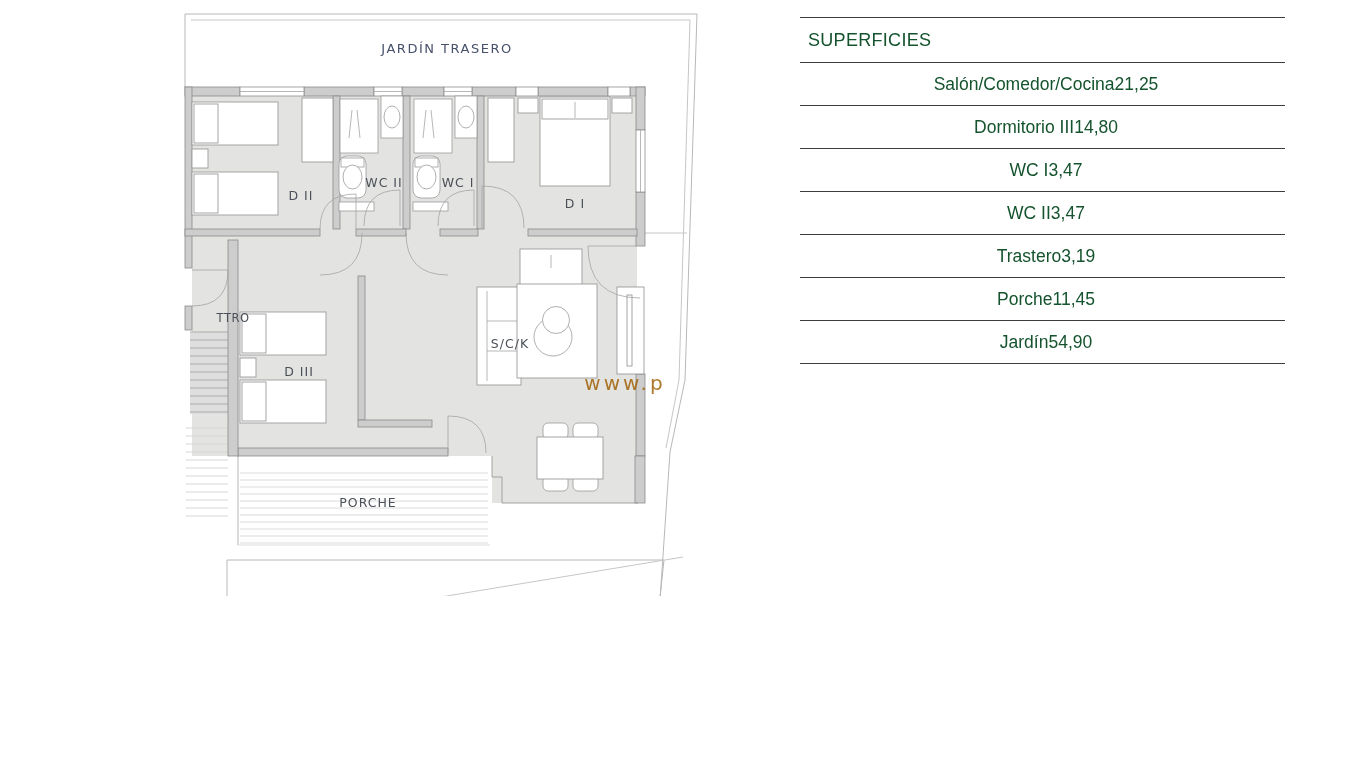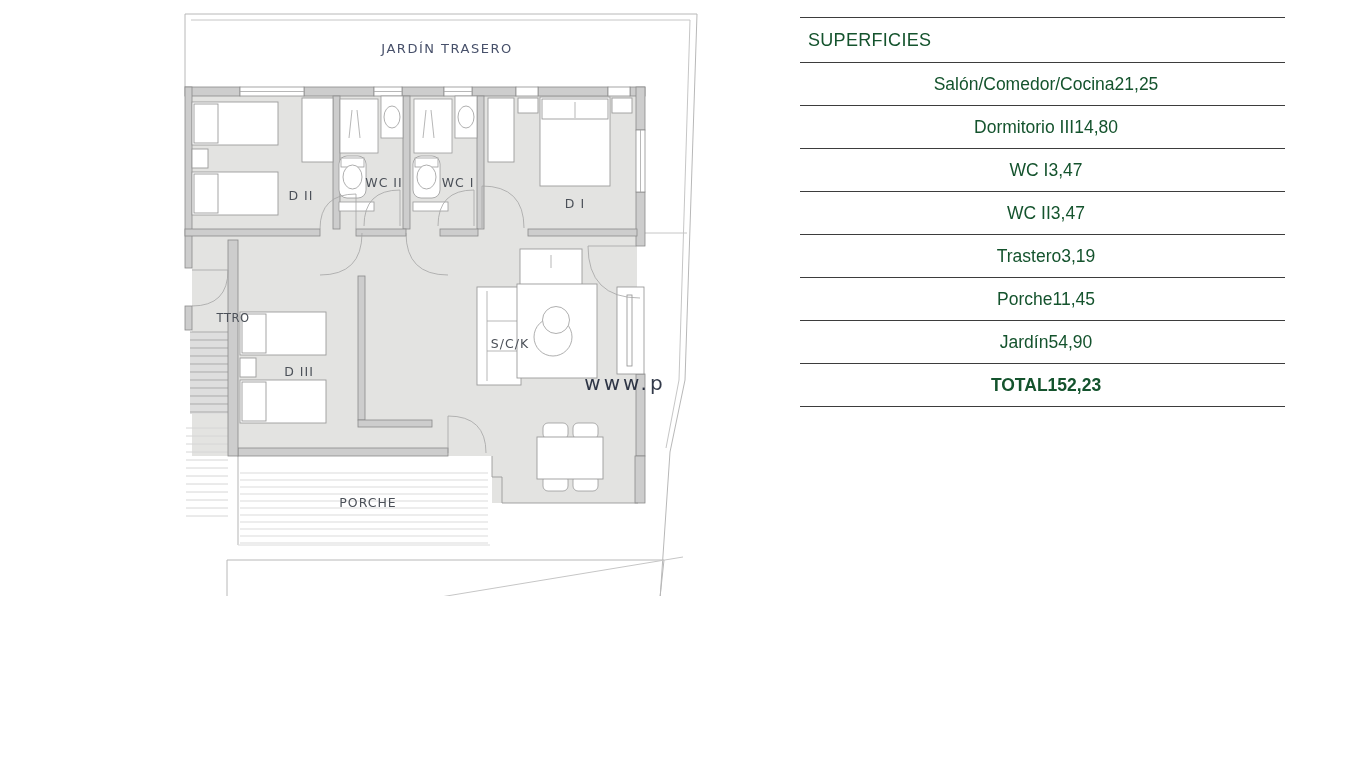--- a/index.html
+++ b/index.html
@@ -13,21 +13,21 @@
   .fx{fill:#ffffff;stroke:#9b9b9b;stroke-width:.8;}
   .arc{fill:none;stroke:#a5a5a5;stroke-width:.8;}
   .bound{fill:none;stroke:#b8b8b8;stroke-width:1;}
   .bound2{fill:none;stroke:#c6c6c6;stroke-width:1;}
   .floor{fill:var(--floor,#e3e3e1);}
   .plan-label{position:absolute;transform:translate(-50%,-50%);white-space:nowrap;
      font-family:"DejaVu Sans",sans-serif;font-size:12.5px;letter-spacing:1px;
      color:var(--label,#4b5058);}
   .garden-label{font-size:13px;letter-spacing:1.5px;color:var(--garden_label,#47506a);}
   .small-label{font-size:11.5px;letter-spacing:.5px;}
-  .watermark{position:absolute;transform:translate(-50%,-50%);color:#0f172a;opacity:.85;
+  .watermark{position:absolute;transform:translate(-50%,-50%);color:#a16207;opacity:.85;
      font-size:20px;letter-spacing:3px;font-family:"DejaVu Sans",sans-serif;}
   .north-n{position:absolute;left:74px;top:740px;font-size:15px;color:#4c4c4c;
      transform:rotate(-24deg);font-family:"DejaVu Sans",sans-serif;}
   
   .area-table{position:absolute;left:800px;top:17px;width:485px;color:#14532d;}
   .t-head{height:44px;border-top:1.5px solid #3d3d3d;border-bottom:1.5px solid #3d3d3d;
      display:flex;align-items:center;font-size:18px;padding-left:8px;letter-spacing:.3px;}
   .t-row{height:42px;border-bottom:1.5px solid #3d3d3d;display:flex;
      justify-content:center;align-items:center;font-size:17.5px;}
   .t-label{padding-left:8px;}
@@ -235,22 +235,18 @@
           <span class="t-value">3,19</span>
         </div>
         <div class="t-row">
           <span class="t-label">Porche</span>
           <span class="t-value">11,45</span>
         </div>
         <div class="t-row">
           <span class="t-label">Jardín</span>
           <span class="t-value">54,90</span>
         </div>
-        <div class="t-row total">
-          <span class="t-label">TOTAL</span>
-          <span class="t-value">152,23</span>
-        </div>
       </div>
   </div>
 
   <div class="unit-code">PB-201</div>
 
 </div>
 
 </body></html>

